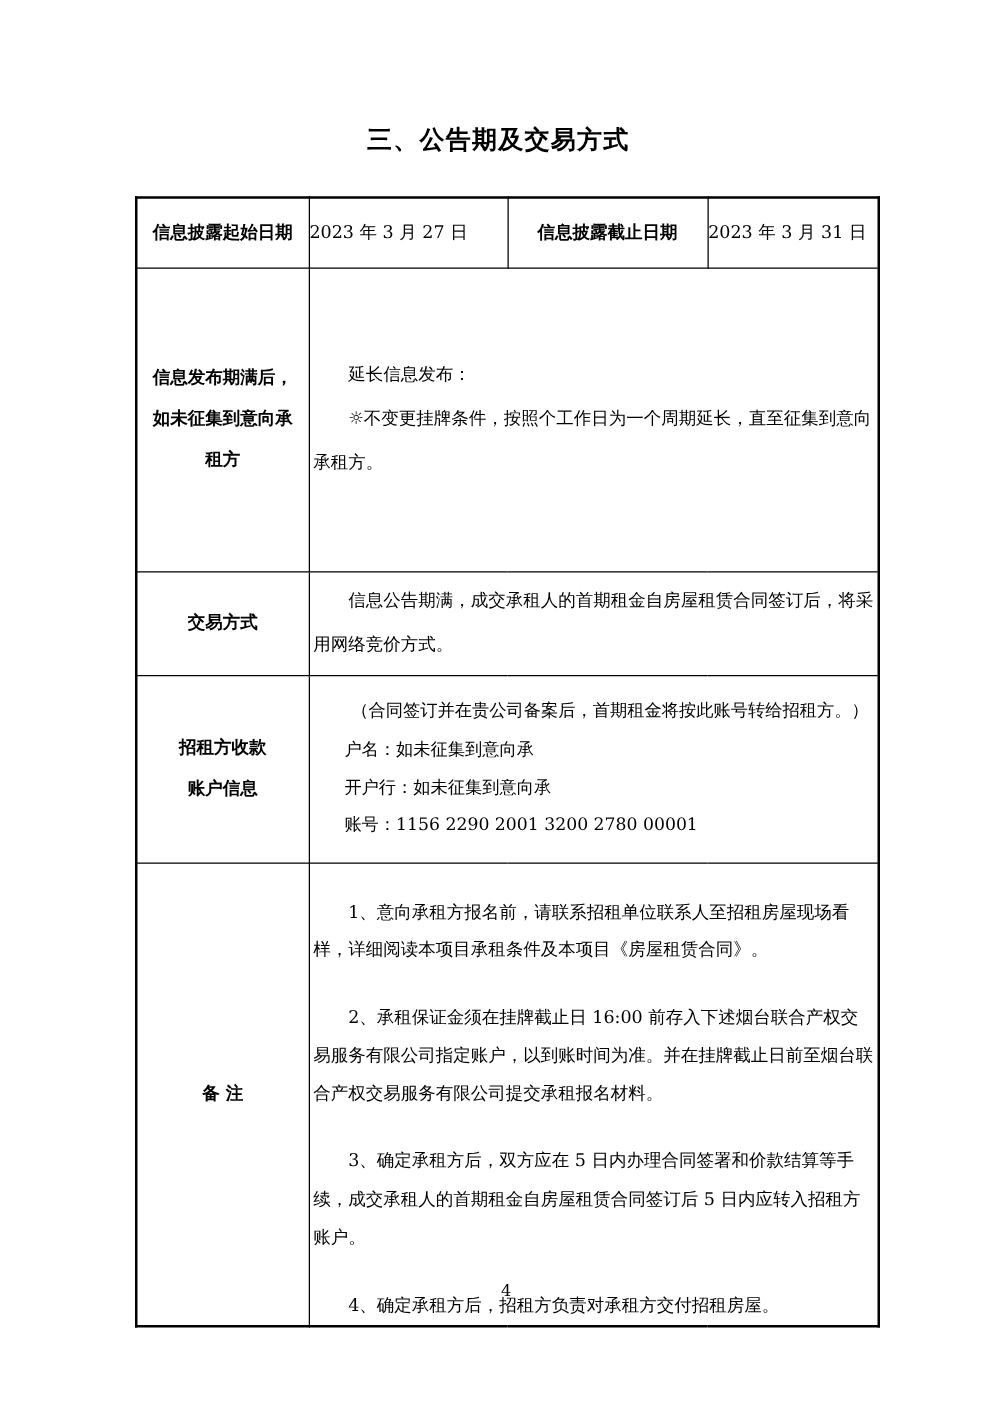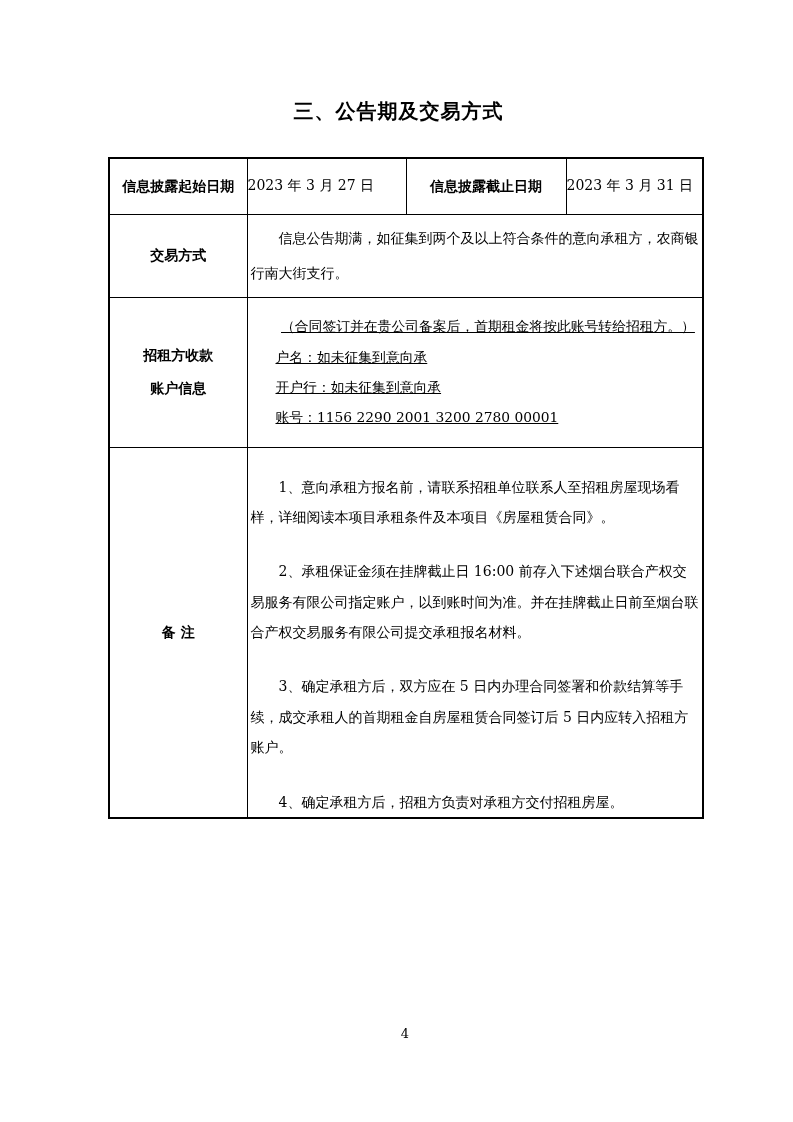--- a/index.html
+++ b/index.html
@@ -56,21 +56,20 @@
     line-height: 2.5;
   }
   .remark-para {
     text-indent: 2em;
     line-height: 2.17;
     margin-top: 24px;
   }
   td.account-cell {
     padding-left: 28px;
     padding-right: 2px;
-    text-decoration: underline;
   }
   .account-line {
     line-height: 2.2;
     white-space: nowrap;
     font-size: 13.8px;
   }
   .account-line.note-line {
     text-indent: 0.4em;
   }
   .page-number {
@@ -96,25 +95,34 @@
   </colgroup>
   <tbody>
     <tr style="height:56px;margin-left:36px;">
       <td class="label-cell">信息披露起始日期</td>
       <td class="center-cell">2023 年 3 月 27 日</td>
       <td class="label-cell">信息披露截止日期</td>
       <td class="center-cell">2023 年 3 月 31 日</td>
     </tr>
 
 
+    <tr style="height:243px;">
+      <td class="label-cell">信息发布期满后，
+如未征集到意向承
+租方</td>
+      <td class="content-cell" colspan="3">
+        <p class="para">延长信息发布：</p>
+        <p class="para">☼不变更挂牌条件，按照个工作日为一个周期延长，直至征集到意向承租方。</p>
+      </td>
+    </tr>
 
     <tr style="height:83px;">
       <td class="label-cell">交易方式</td>
       <td class="content-cell" colspan="3">
-        <p class="para">信息公告期满，如征集到两个及以上符合条件的意向承租方，农商银行南大街支行。</p>
+        <p class="para">信息公告期满，成交承租人的首期租金自房屋租赁合同签订后，将采用网络竞价方式。</p>
       </td>
     </tr>
 
     <tr style="height:150px;">
       <td class="label-cell">招租方收款
 账户信息</td>
       <td class="account-cell" colspan="3">
         <div class="account-line note-line">（合同签订并在贵公司备案后，首期租金将按此账号转给招租方。）</div>
         <div class="account-line">户名：如未征集到意向承</div>
         <div class="account-line">开户行：如未征集到意向承</div>

